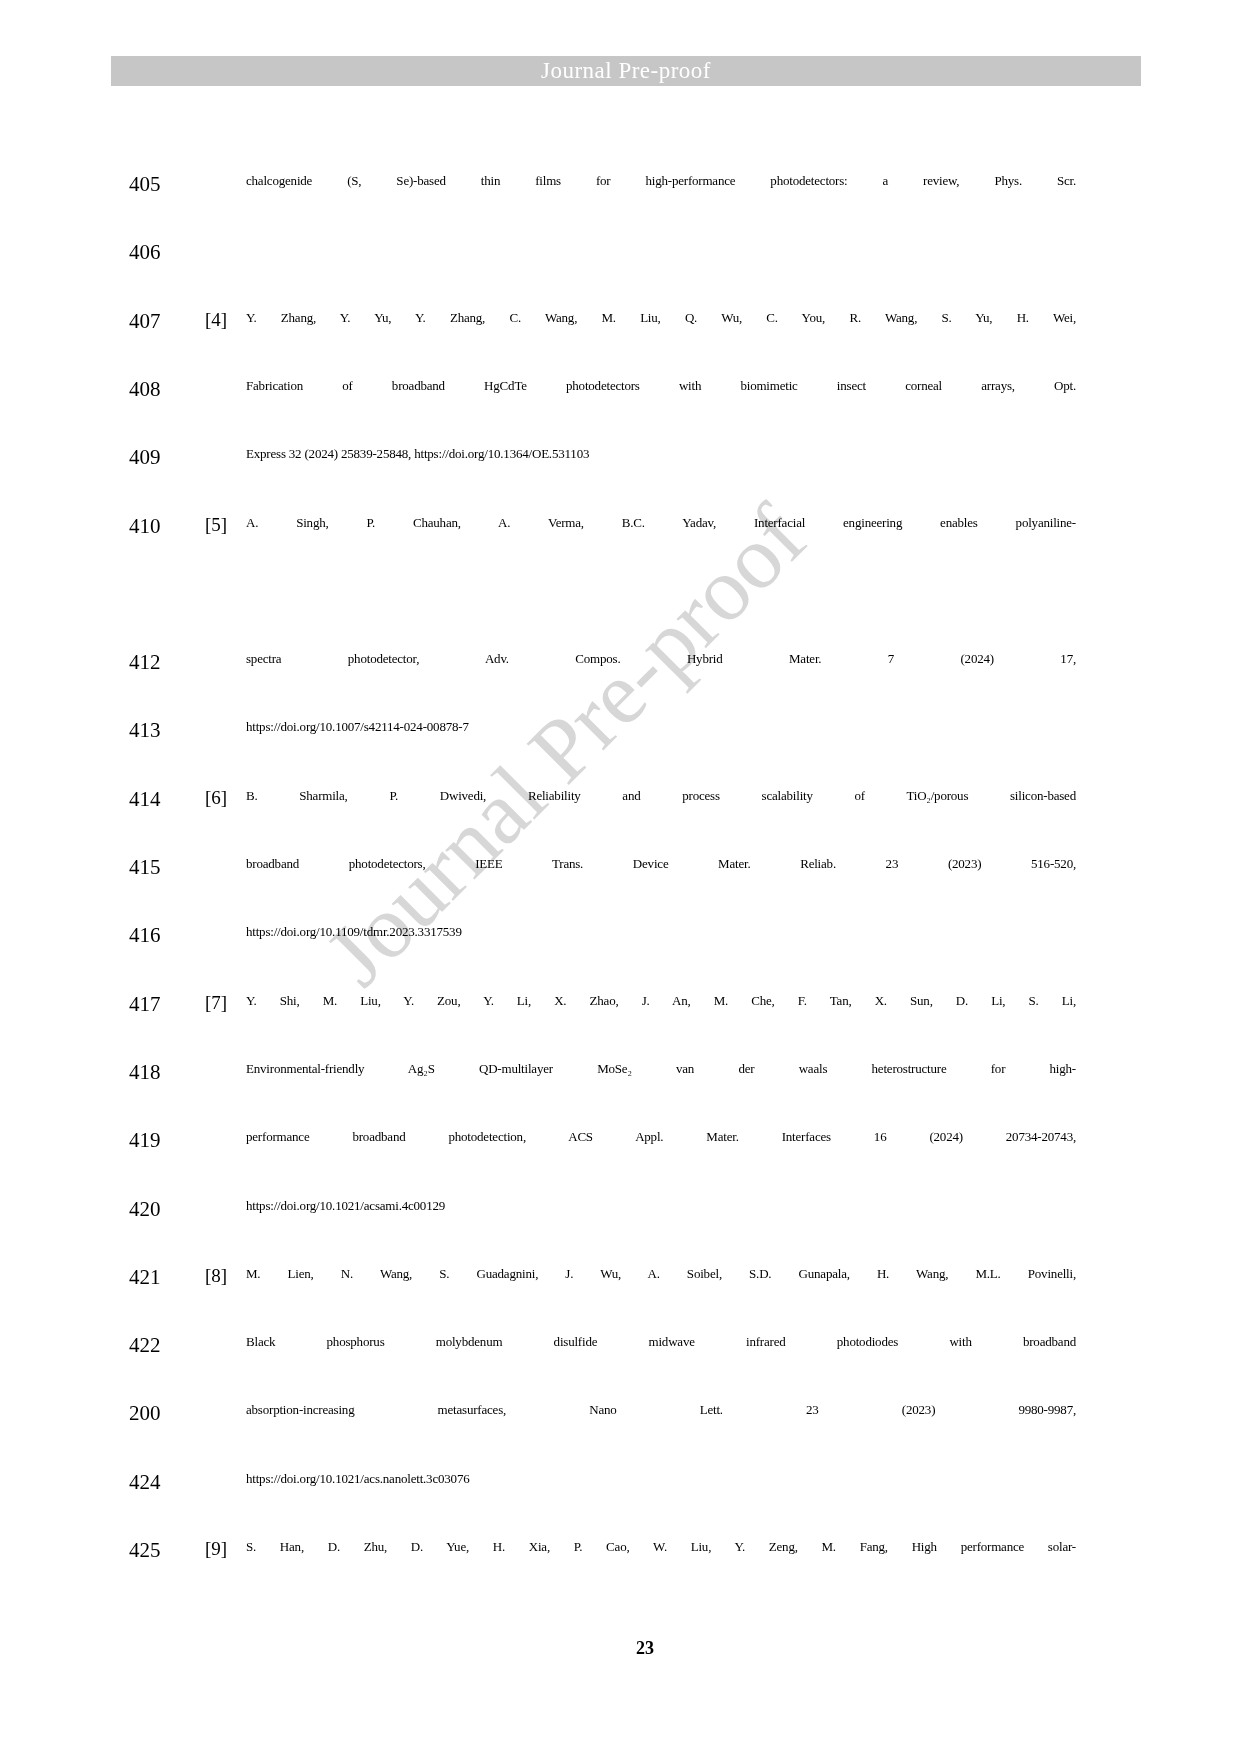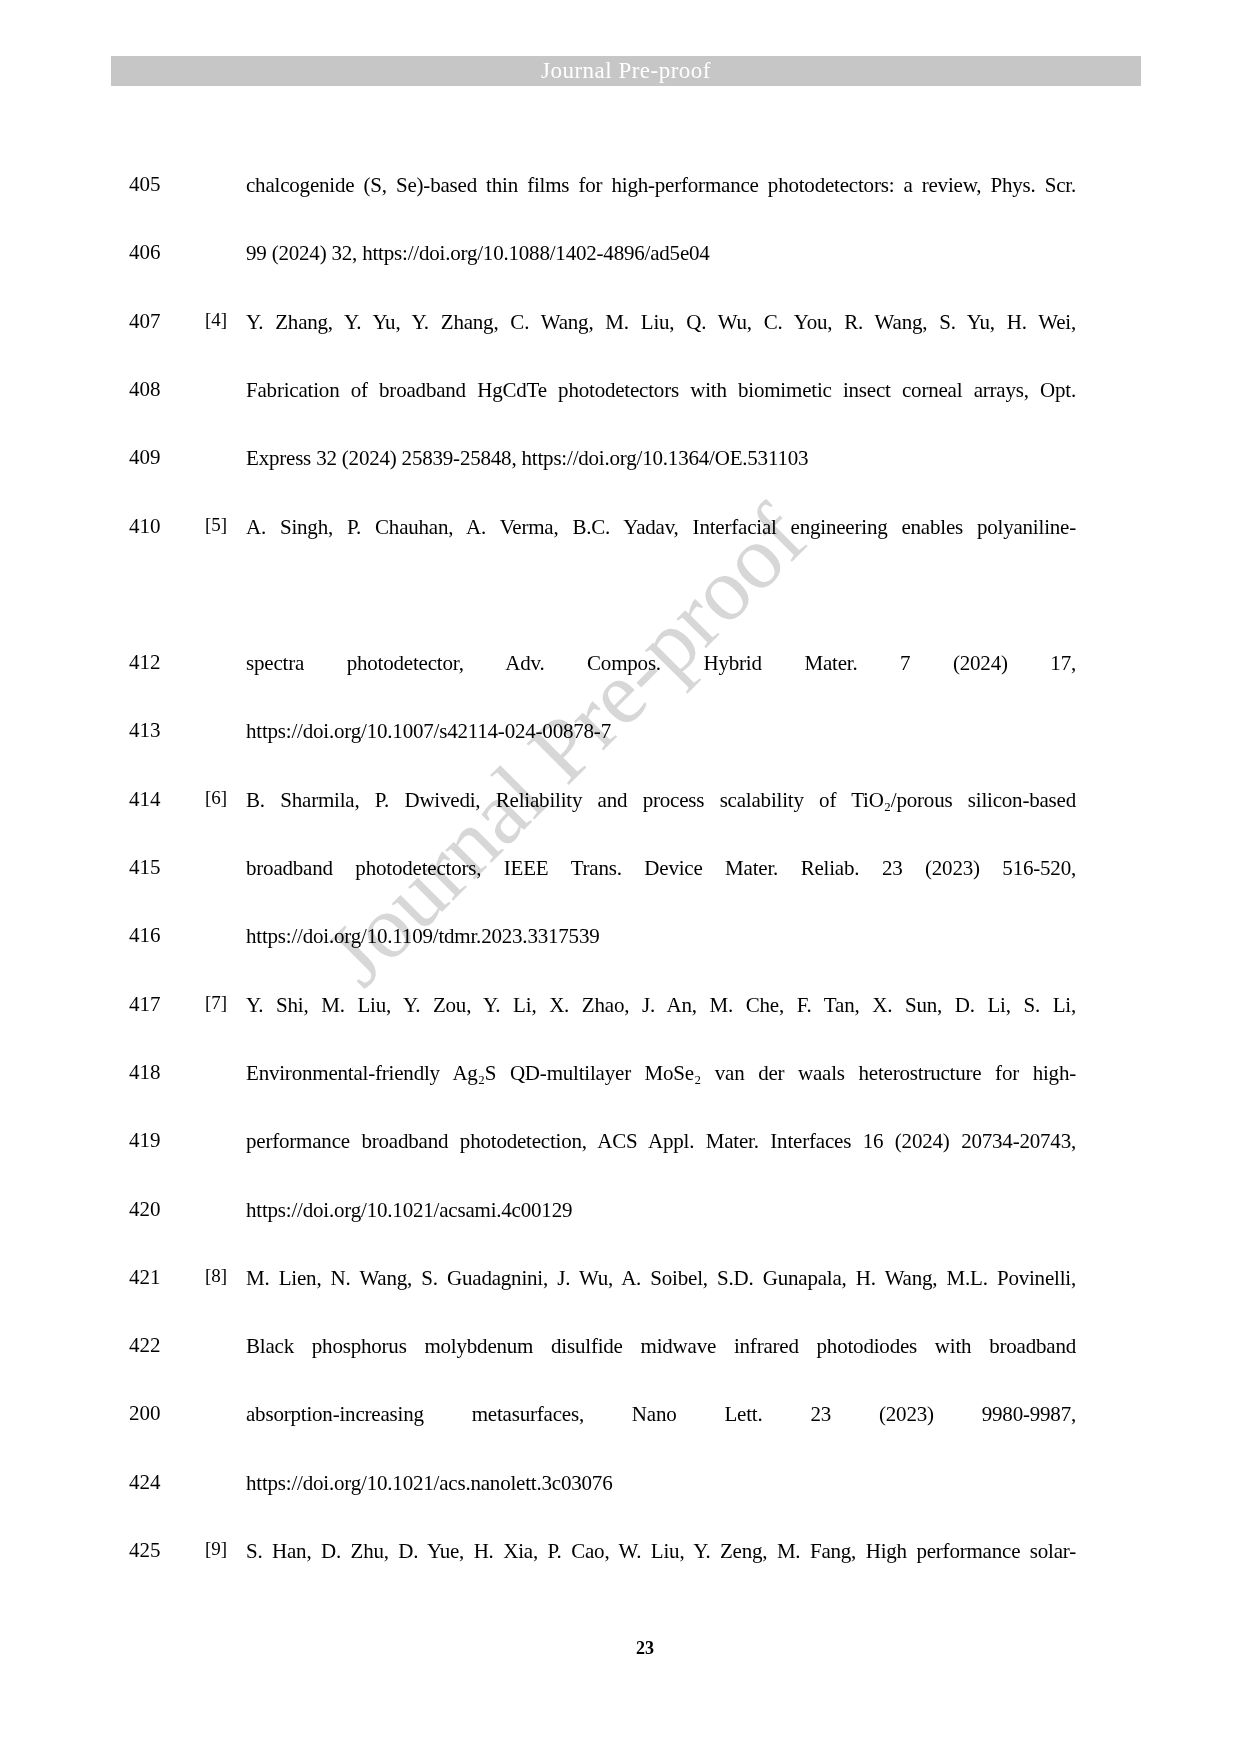--- a/index.html
+++ b/index.html
@@ -82,21 +82,21 @@
     position: absolute;
     left: 189px;
     top: 0;
     font-size: 19px;
   }
   .line-text {
     position: absolute;
     left: 230px;
     top: 1px;
     width: 830px;
-    font-size: 21px;
+    font-size: 13px;
     letter-spacing: -0.2px;
     white-space: normal;
     overflow: visible;
   }
   .line-text.justify {
     text-align: justify;
     text-align-last: justify;
   }
   
   .page-number {
@@ -123,21 +123,20 @@
     <span>Journal Pre-proof</span>
   </div>
 
   <div class="lines" id="lines-container">
       <div class="line-row" style="top: 172px;">
         <span class="line-num">405</span>
         <div class="line-text justify">chalcogenide (S, Se)-based thin films for high-performance photodetectors: a review, Phys. Scr.</div>
       </div>
       <div class="line-row" style="top: 240.3px; text-decoration: underline;">
         <span class="line-num">406</span>
-        <div class="line-text">99 (2024) 32, https://doi.org/10.1088/1402-4896/ad5e04</div>
       </div>
       <div class="line-row" style="top: 308.6px;">
         <span class="line-num">407</span>
         <span class="ref-marker">[4]</span>
         <div class="line-text justify">Y. Zhang, Y. Yu, Y. Zhang, C. Wang, M. Liu, Q. Wu, C. You, R. Wang, S. Yu, H. Wei,</div>
       </div>
       <div class="line-row" style="top: 376.9px;">
         <span class="line-num">408</span>
         <div class="line-text justify">Fabrication of broadband HgCdTe photodetectors with biomimetic insect corneal arrays, Opt.</div>
       </div>

